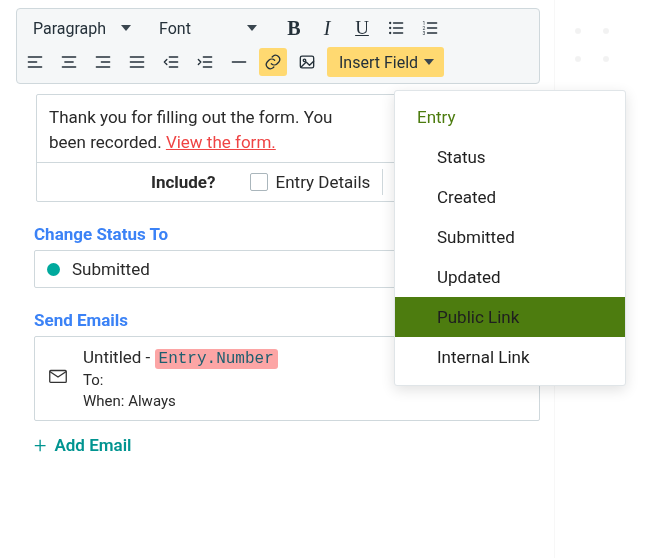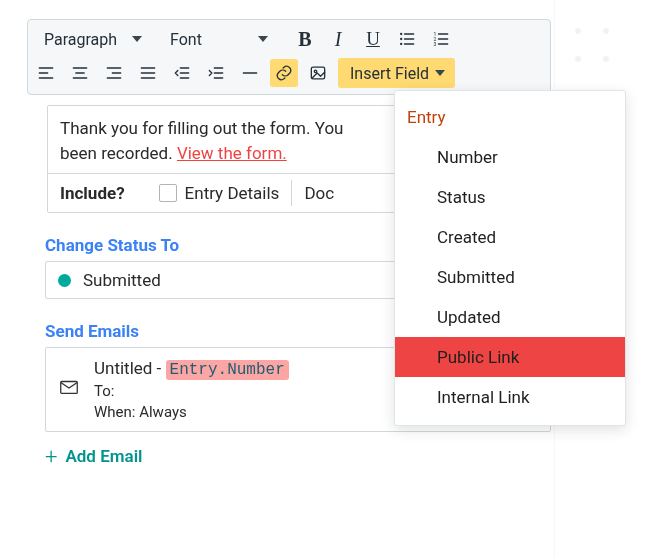--- a/index.html
+++ b/index.html
@@ -36,21 +36,21 @@
     position: absolute;
     right: 90px;
     top: 0;
     bottom: 0;
     width: 1px;
     background: rgba(0,0,0,.03);
   }
 
   .page {
     width: 555px;
-    padding: 15px;
+    padding: 4px;
   }
 
   
   .toolbar {
     margin: 4px 0 0 12px;
     width: 524px;
     border: 1px solid #cfd8dc;
     border-radius: 4px;
     background: #f5f7f8;
     padding: 2px 4px 4px;
@@ -109,20 +109,21 @@
     color: #2a2a2a;
   }
   .link { color: #ef4444; text-decoration: underline; cursor:pointer; }
   .include-row {
     border-top: 1px solid #cfd8dc;
     display: flex;
     align-items: center;
     gap: 4px;
     padding: 6px 12px;
     font-size: 17px;
+    justify-content: center;
   }
   .include-row b { font-weight:700; }
   .chk {
     width: 18px; height: 18px;
     border: 1px solid #aab6bc;
     border-radius: 2px;
     display:inline-block;
     margin-left: 30px;
     margin-right: 4px;
   }
@@ -191,31 +192,31 @@
     left: 394px;
     width: 232px;
     background: #fff;
     border: 1px solid #e0e5e8;
     border-radius: 3px;
     box-shadow: 0 4px 14px rgba(0,0,0,.12);
     padding: 6px 0 8px;
     z-index: 10;
   }
   .menu-head {
-    padding: 10px 12px;
-    color: #c2410c;
+    padding: 10px 22px;
+    color: #4d7c0f;
     font-size: 17px;
   }
   .menu-item {
     padding: 10px 22px 10px 42px;
     font-size: 17px;
     color: #1f1f1f;
     cursor:pointer;
   }
-  .menu-item.hover { background: #ef4444; }
+  .menu-item.hover { background: #4d7c0f; }
 </style>
 </head>
 <body>
 
 <div class="right-divider"></div>
 <div class="side-dots">
     <span></span>
     <span></span>
     <span></span>
     <span></span>
@@ -378,21 +379,20 @@
   <div class="add-email">
     <span class="plus">+</span>
     <span>Add Email</span>
   </div>
 
 </div>
 
 <div class="menu">
   <div class="menu-head">Entry</div>
   <div id="menu-items">
-      <div class="menu-item">Number</div>
       <div class="menu-item">Status</div>
       <div class="menu-item">Created</div>
       <div class="menu-item">Submitted</div>
       <div class="menu-item">Updated</div>
       <div class="menu-item hover">Public Link</div>
       <div class="menu-item">Internal Link</div>
     </div>
 </div>
 
 </body></html>

